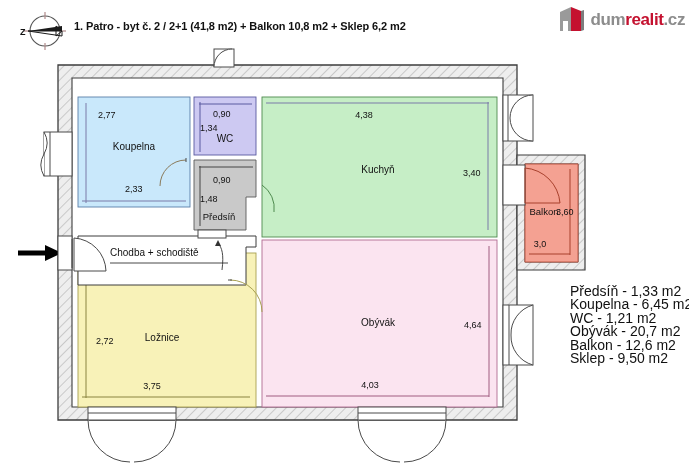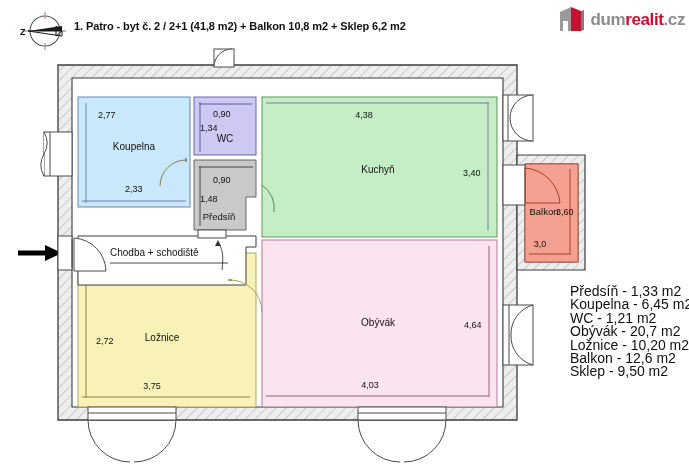--- a/index.html
+++ b/index.html
@@ -216,18 +216,17 @@
       <path d="M230,240 A32,32 0 0 1 262,272" fill="none" stroke="#a8a050"></path>
       <line x1="228" y1="240" x2="232" y2="240" stroke="#4a4a4a"></line>
     </g>
   </svg>
 
   <div class="legend">
     <div>Předsíň - 1,33 m2</div>
     <div>Koupelna - 6,45 m2</div>
     <div>WC - 1,21 m2</div>
     <div>Obývák - 20,7 m2</div>
-    <div>Ložnice - 10,20 m2</div>
     <div>Balkon - 12,6 m2</div>
     <div>Sklep - 9,50 m2</div>
   </div>
 
 </div>
 
 </body></html>

